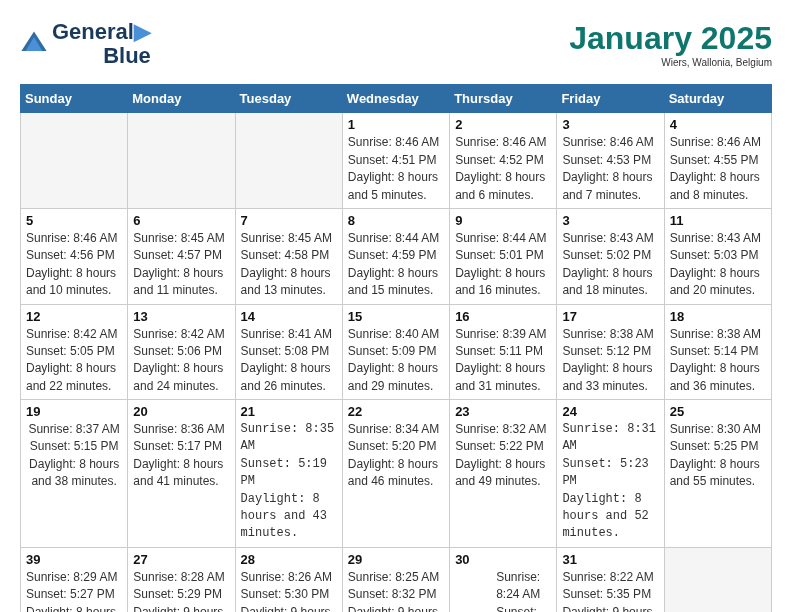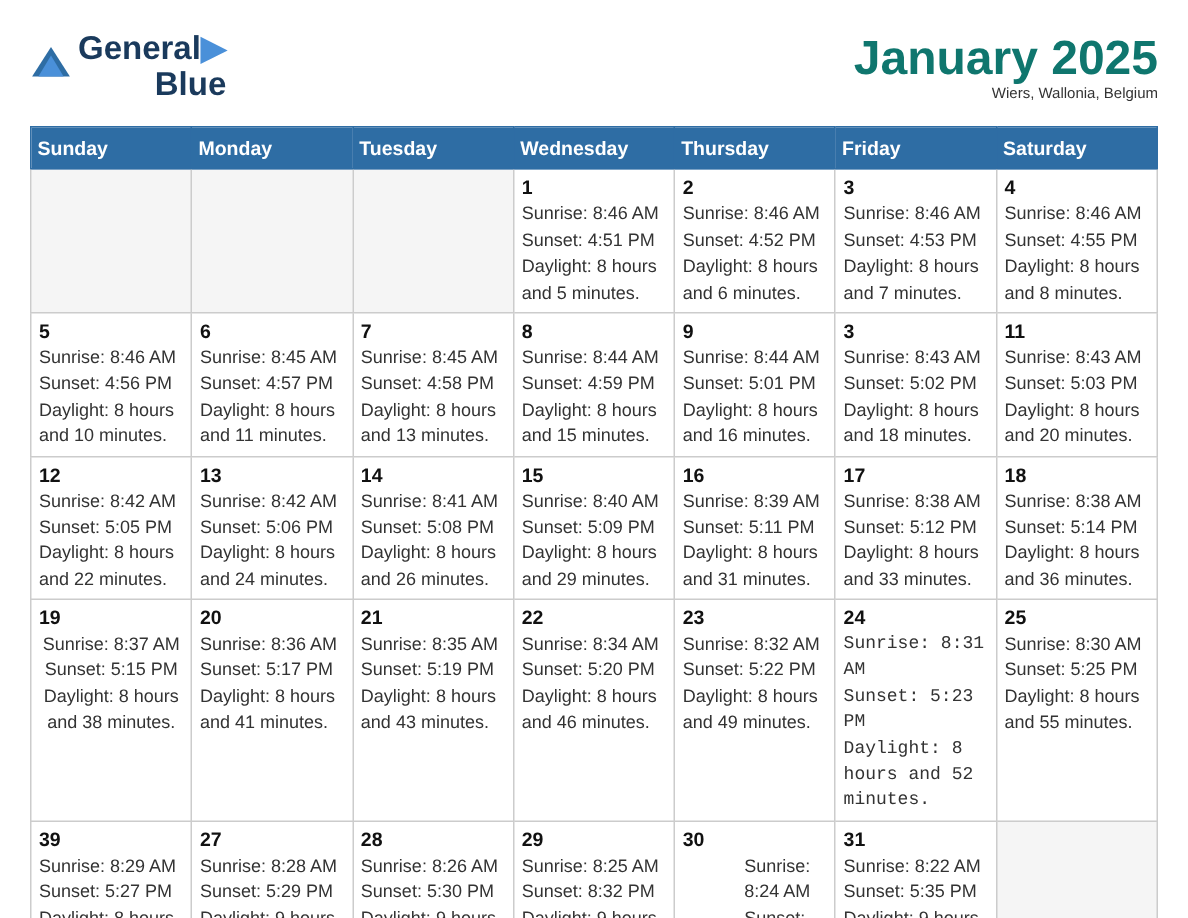--- a/index.html
+++ b/index.html
@@ -246,21 +246,21 @@
 Daylight: 8 hours and 38 minutes.</div>
         </td>
         <td>
           <div class="day-num">20</div>
           <div class="day-info" style="white-space: pre-line;">Sunrise: 8:36 AM
 Sunset: 5:17 PM
 Daylight: 8 hours and 41 minutes.</div>
         </td>
         <td>
           <div class="day-num">21</div>
-          <div class="day-info" style="white-space: pre-line;">Sunrise: 8:35 AM
+          <div class="day-info" style="white-space: pre-line; font-family: Liberation Mono, monospace;">Sunrise: 8:35 AM
 Sunset: 5:19 PM
 Daylight: 8 hours and 43 minutes.</div>
         </td>
         <td>
           <div class="day-num">22</div>
           <div class="day-info" style="white-space: pre-line;">Sunrise: 8:34 AM
 Sunset: 5:20 PM
 Daylight: 8 hours and 46 minutes.</div>
         </td>
         <td>

